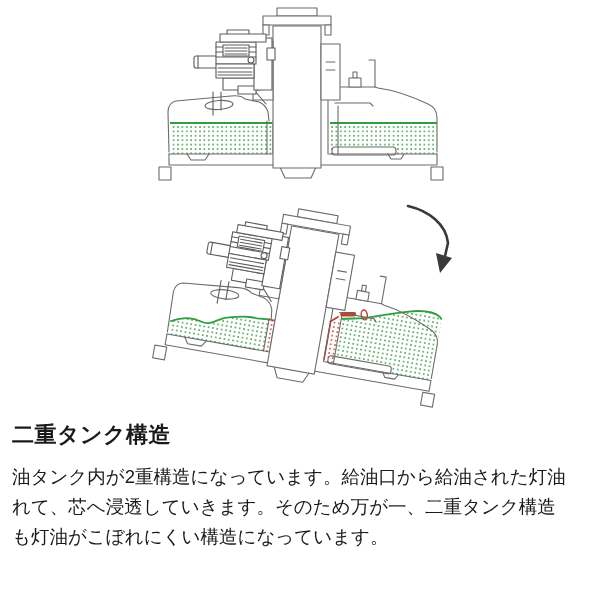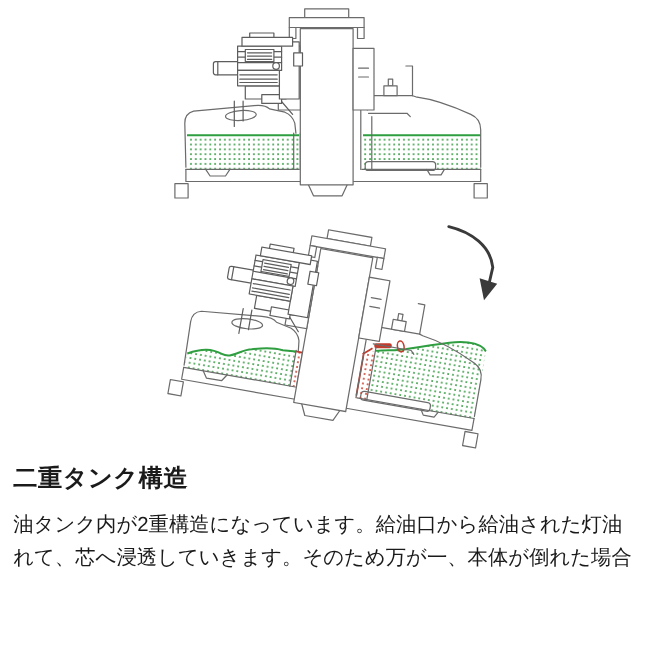--- a/index.html
+++ b/index.html
@@ -105,16 +105,17 @@
 
     <g>
       <path style="stroke:var(--arrow-dark,#3a3a3a);stroke-width:2.6;fill:none;stroke-linecap:round" d="M408,206 C429,211 446,224 448,243 L445,256"></path>
       <polygon style="fill:var(--arrow-dark,#3a3a3a)" points="440,273 436,253 452,258"></polygon>
     </g>
   </svg>
 
   <div class="text-block">
     <h2>二重タンク構造</h2>
     <p>油タンク内が2重構造になっています。給油口から給油された灯油</p>
-    <p>れて、芯へ浸透していきます。そのため万が一、本体が倒れた場合</p>
+    <p>れて、芯へ浸透していきます。そのため万が一、二重タンク構造</p>
+    <p>も灯油がこぼれにくい構造になっています。</p>
   </div>
 
 </div>
 
 </body></html>

